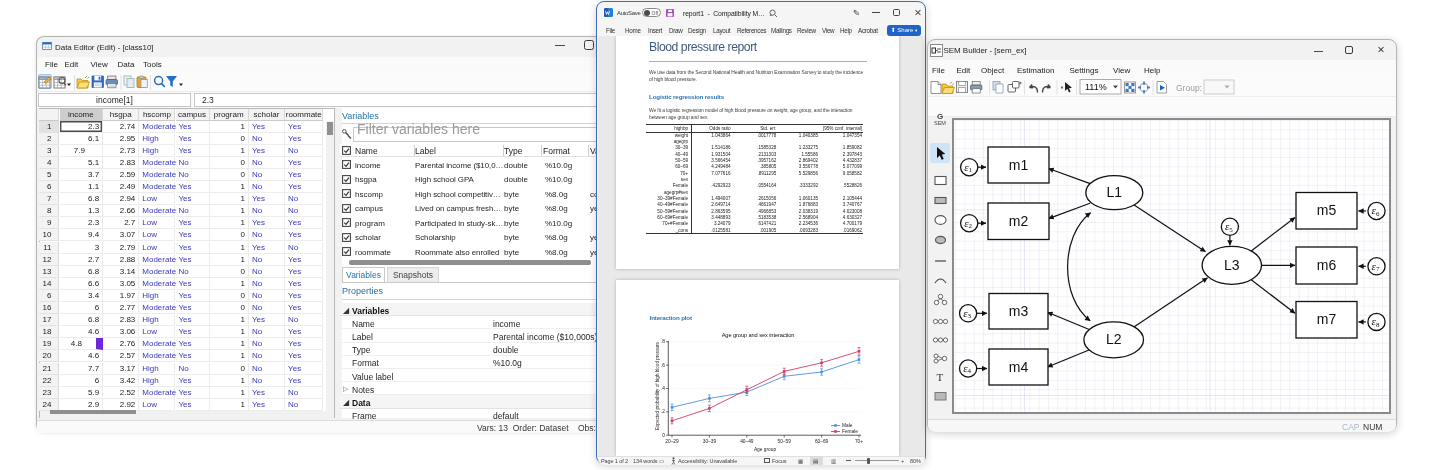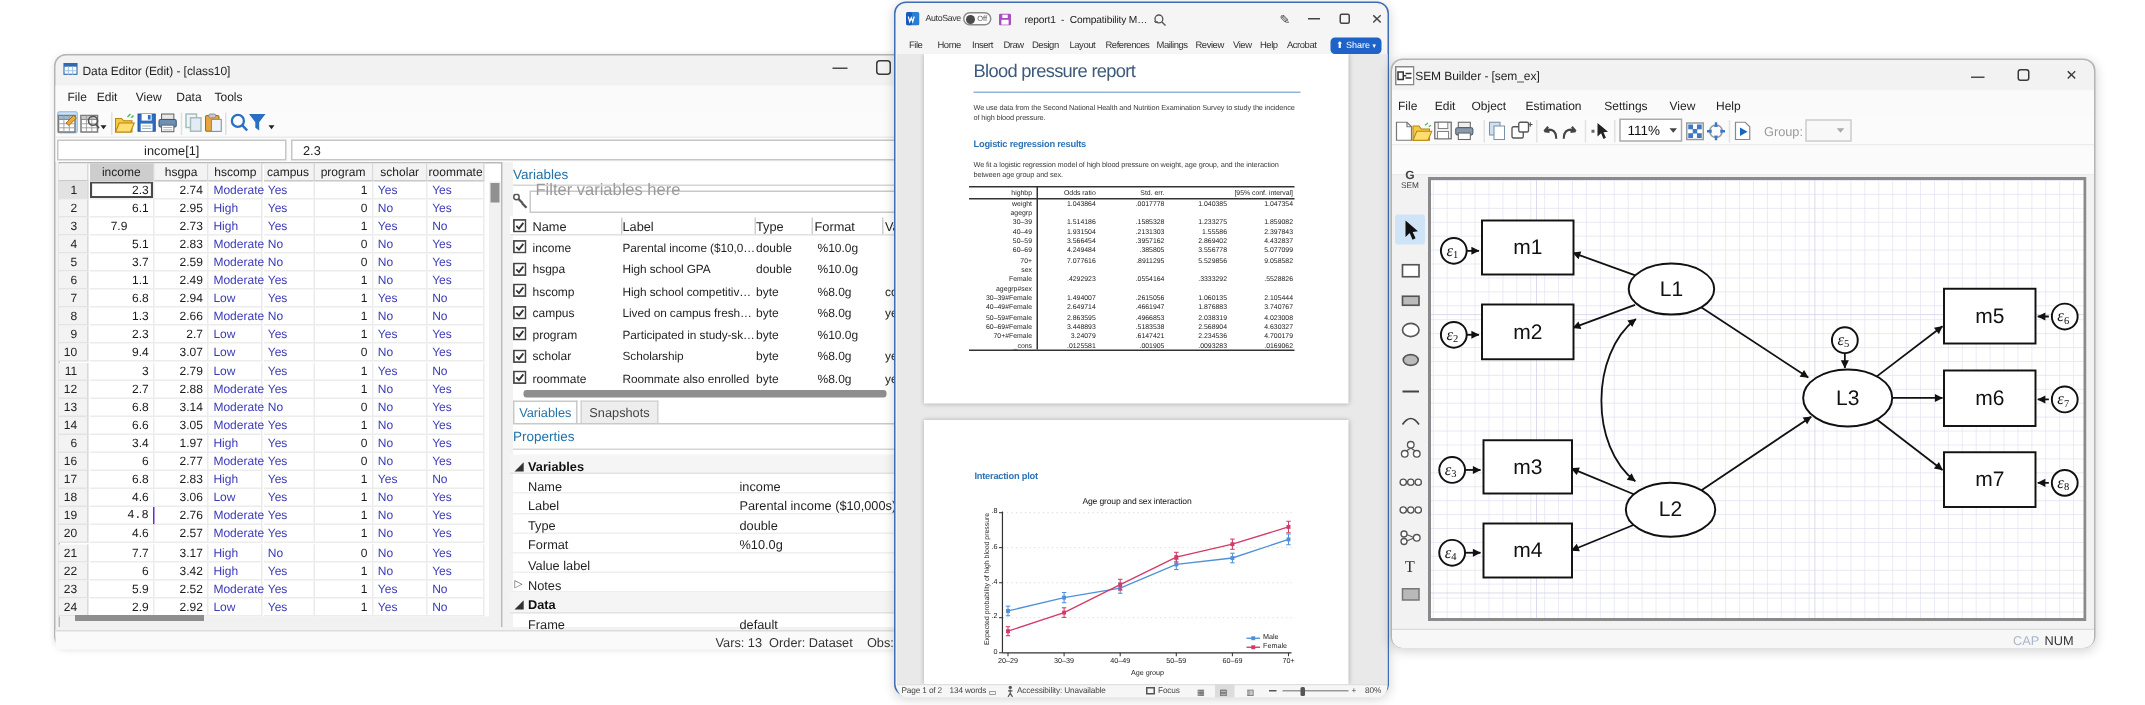--- a/index.html
+++ b/index.html
@@ -237,21 +237,21 @@
 <div class="a" style="left:248.1px;top:277.1px;width:38.3px;height:12.1px;border-right:1px solid #ececec;border-bottom:1px solid #ececec;font-size:8px;line-height:12.1px;text-align:left;padding-left:3px;color:#3a3ab8;">No</div>
 <div class="a" style="left:1.7px;top:289.2px;width:20.8px;height:12.1px;background:#f3f3f3;border-right:1px solid #d9d9d9;border-bottom:1px solid #e3e3e3;font-size:8px;color:#222;text-align:right;line-height:12.1px;padding-right:7px">18</div>
 <div class="a" style="left:22.5px;top:289.2px;width:43.7px;height:12.1px;border-right:1px solid #ececec;border-bottom:1px solid #ececec;font-size:8px;line-height:12.1px;text-align:right;padding-right:3px;color:#1a1a1a;">4.6</div>
 <div class="a" style="left:66.2px;top:289.2px;width:36.1px;height:12.1px;border-right:1px solid #ececec;border-bottom:1px solid #ececec;font-size:8px;line-height:12.1px;text-align:right;padding-right:3px;color:#1a1a1a;">3.06</div>
 <div class="a" style="left:102.3px;top:289.2px;width:36.2px;height:12.1px;border-right:1px solid #ececec;border-bottom:1px solid #ececec;font-size:8px;line-height:12.1px;text-align:left;padding-left:3px;color:#3a3ab8;">Low</div>
 <div class="a" style="left:138.5px;top:289.2px;width:34.0px;height:12.1px;border-right:1px solid #ececec;border-bottom:1px solid #ececec;font-size:8px;line-height:12.1px;text-align:left;padding-left:3px;color:#3a3ab8;">Yes</div>
 <div class="a" style="left:172.5px;top:289.2px;width:39.4px;height:12.1px;border-right:1px solid #ececec;border-bottom:1px solid #ececec;font-size:8px;line-height:12.1px;text-align:right;padding-right:3px;color:#1a1a1a;">1</div>
 <div class="a" style="left:211.9px;top:289.2px;width:36.2px;height:12.1px;border-right:1px solid #ececec;border-bottom:1px solid #ececec;font-size:8px;line-height:12.1px;text-align:left;padding-left:3px;color:#3a3ab8;">No</div>
 <div class="a" style="left:248.1px;top:289.2px;width:38.3px;height:12.1px;border-right:1px solid #ececec;border-bottom:1px solid #ececec;font-size:8px;line-height:12.1px;text-align:left;padding-left:3px;color:#3a3ab8;">Yes</div>
 <div class="a" style="left:1.7px;top:301.3px;width:20.8px;height:12.1px;background:#f3f3f3;border-right:1px solid #d9d9d9;border-bottom:1px solid #e3e3e3;font-size:8px;color:#222;text-align:right;line-height:12.1px;padding-right:7px">19</div>
-<div class="a" style="left:22.5px;top:301.3px;width:43.7px;height:12.1px;border-right:1px solid #6d28d9;border-bottom:1px solid #ececec;font-size:8px;line-height:12.1px;text-align:right;padding-right:3px;color:#1a1a1a;font-family:Liberation Mono, monospace;">4.8</div>
+<div class="a" style="left:22.5px;top:301.3px;width:43.7px;height:12.1px;border-right:7px solid #6d28d9;border-bottom:1px solid #ececec;font-size:8px;line-height:12.1px;text-align:center;padding-right:3px;color:#1a1a1a;">4.8</div>
 <div class="a" style="left:66.2px;top:301.3px;width:36.1px;height:12.1px;border-right:1px solid #ececec;border-bottom:1px solid #ececec;font-size:8px;line-height:12.1px;text-align:right;padding-right:3px;color:#1a1a1a;">2.76</div>
 <div class="a" style="left:102.3px;top:301.3px;width:36.2px;height:12.1px;border-right:1px solid #ececec;border-bottom:1px solid #ececec;font-size:8px;line-height:12.1px;text-align:left;padding-left:3px;color:#3a3ab8;">Moderate</div>
 <div class="a" style="left:138.5px;top:301.3px;width:34.0px;height:12.1px;border-right:1px solid #ececec;border-bottom:1px solid #ececec;font-size:8px;line-height:12.1px;text-align:left;padding-left:3px;color:#3a3ab8;">Yes</div>
 <div class="a" style="left:172.5px;top:301.3px;width:39.4px;height:12.1px;border-right:1px solid #ececec;border-bottom:1px solid #ececec;font-size:8px;line-height:12.1px;text-align:right;padding-right:3px;color:#1a1a1a;">1</div>
 <div class="a" style="left:211.9px;top:301.3px;width:36.2px;height:12.1px;border-right:1px solid #ececec;border-bottom:1px solid #ececec;font-size:8px;line-height:12.1px;text-align:left;padding-left:3px;color:#3a3ab8;">No</div>
 <div class="a" style="left:248.1px;top:301.3px;width:38.3px;height:12.1px;border-right:1px solid #ececec;border-bottom:1px solid #ececec;font-size:8px;line-height:12.1px;text-align:left;padding-left:3px;color:#3a3ab8;">Yes</div>
 <div class="a" style="left:1.7px;top:313.4px;width:20.8px;height:12.1px;background:#f3f3f3;border-right:1px solid #d9d9d9;border-bottom:1px solid #e3e3e3;font-size:8px;color:#222;text-align:right;line-height:12.1px;padding-right:7px">20</div>
 <div class="a" style="left:22.5px;top:313.4px;width:43.7px;height:12.1px;border-right:1px solid #ececec;border-bottom:1px solid #ececec;font-size:8px;line-height:12.1px;text-align:right;padding-right:3px;color:#1a1a1a;">4.6</div>
 <div class="a" style="left:66.2px;top:313.4px;width:36.1px;height:12.1px;border-right:1px solid #ececec;border-bottom:1px solid #ececec;font-size:8px;line-height:12.1px;text-align:right;padding-right:3px;color:#1a1a1a;">2.57</div>
 <div class="a" style="left:102.3px;top:313.4px;width:36.2px;height:12.1px;border-right:1px solid #ececec;border-bottom:1px solid #ececec;font-size:8px;line-height:12.1px;text-align:left;padding-left:3px;color:#3a3ab8;">Moderate</div>
@@ -296,21 +296,21 @@
 <div class="a" style="left:2.5px;top:373.5px;width:286px;height:7px;background:#f1f1f1"></div>
 <div class="a" style="left:13px;top:372.8px;width:86px;height:4.5px;background:#8e8e8e"></div>
 <div class="a" style="left:305px;top:70.5px;width:256px;height:310.5px;background:#fff"></div>
 <div class="a" style="left:305px;top:74px;font-size:9px;color:#2272a8">Variables</div>
 <div class="a" style="left:305px;top:86.4px;width:256px;height:1px;background:#d5d5d5"></div>
 <svg class="a" style="left:305px;top:92px" width="11" height="11" viewBox="0 0 11 11">
       <path d="M1.5 1.5 l5 5 M6 6.5 l3 3" stroke="#555" stroke-width="1.6"></path>
       <circle cx="2.3" cy="2.3" r="1.8" fill="#fff" stroke="#555" stroke-width="1"></circle>
     </svg>
 <div class="a" style="left:316px;top:90px;width:245px;height:15px;background:#fff;border:1px solid #c9c9c9"></div>
-<div class="a" style="left:320px;top:84px;font-size:11px;color:#9a9a9a">Filter variables here</div>
+<div class="a" style="left:320px;top:84px;font-size:14px;color:#9a9a9a">Filter variables here</div>
 <div class="a" style="left:303px;top:107px;width:258px;height:13px;background:#fff;border-bottom:1px solid #e0e0e0"></div>
 <div class="a" style="left:318px;top:109px;font-size:8.5px;color:#222">Name</div>
 <div class="a" style="left:378px;top:109px;font-size:8.5px;color:#222">Label</div>
 <div class="a" style="left:467px;top:109px;font-size:8.5px;color:#222">Type</div>
 <div class="a" style="left:506px;top:109px;font-size:8.5px;color:#222">Format</div>
 <div class="a" style="left:553px;top:109px;font-size:8.5px;color:#222">Va</div>
 <div class="a" style="left:377px;top:108px;width:1px;height:11px;background:#cfcfcf"></div>
 <div class="a" style="left:466px;top:108px;width:1px;height:11px;background:#cfcfcf"></div>
 <div class="a" style="left:504px;top:108px;width:1px;height:11px;background:#cfcfcf"></div>
 <div class="a" style="left:551px;top:108px;width:1px;height:11px;background:#cfcfcf"></div>

